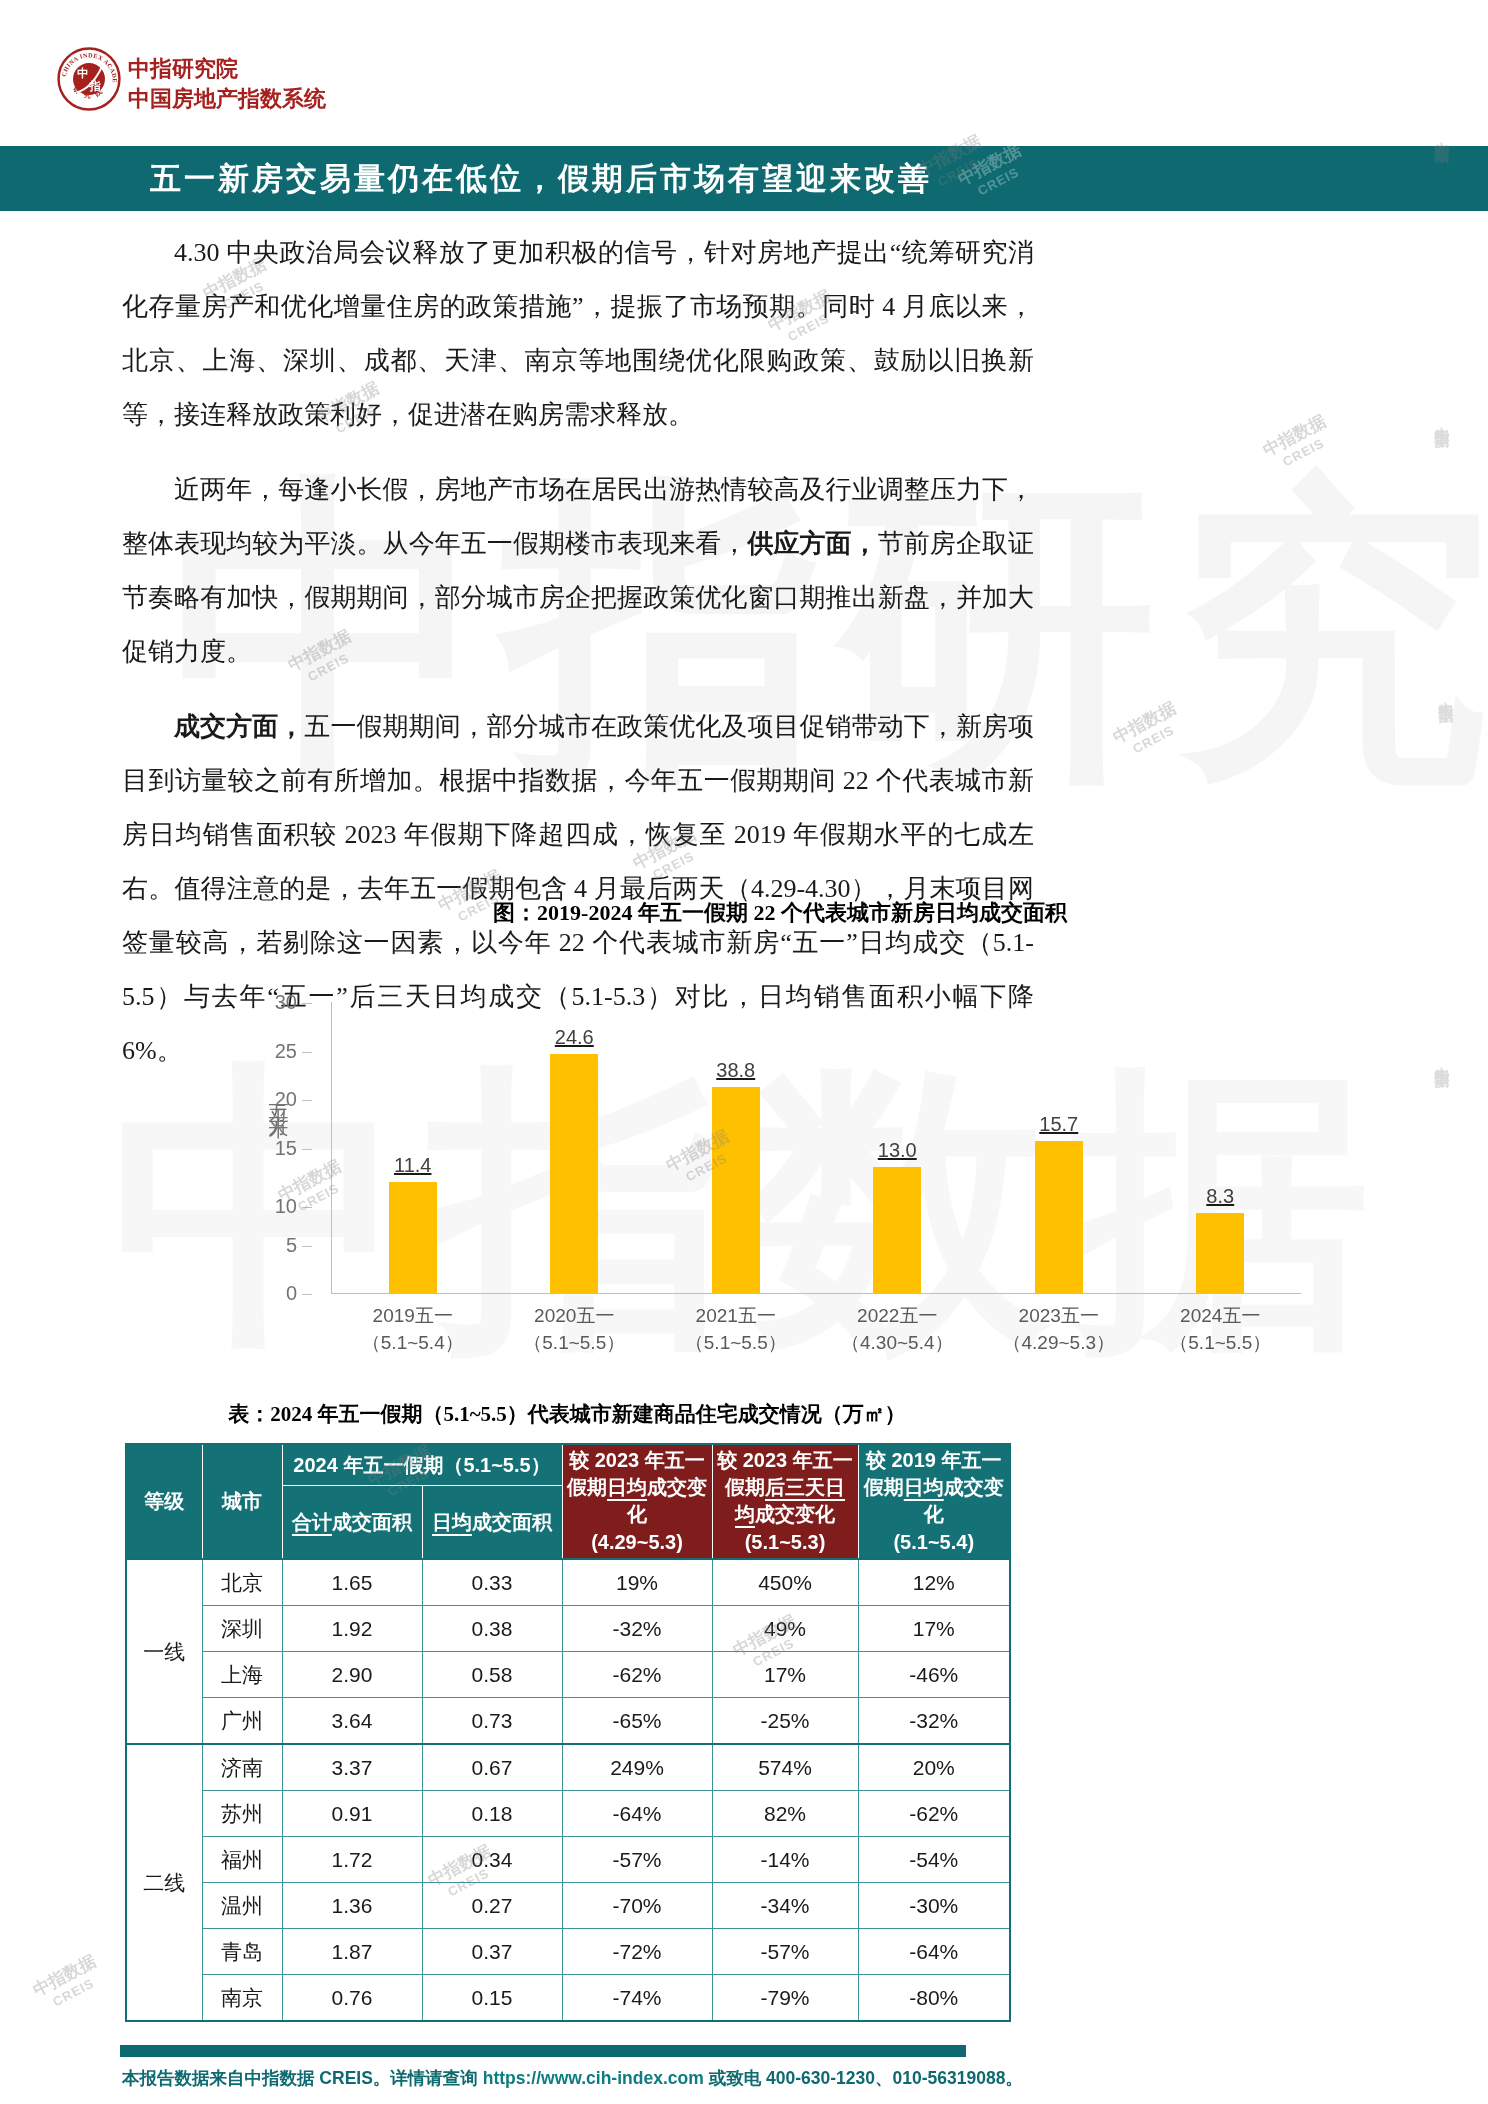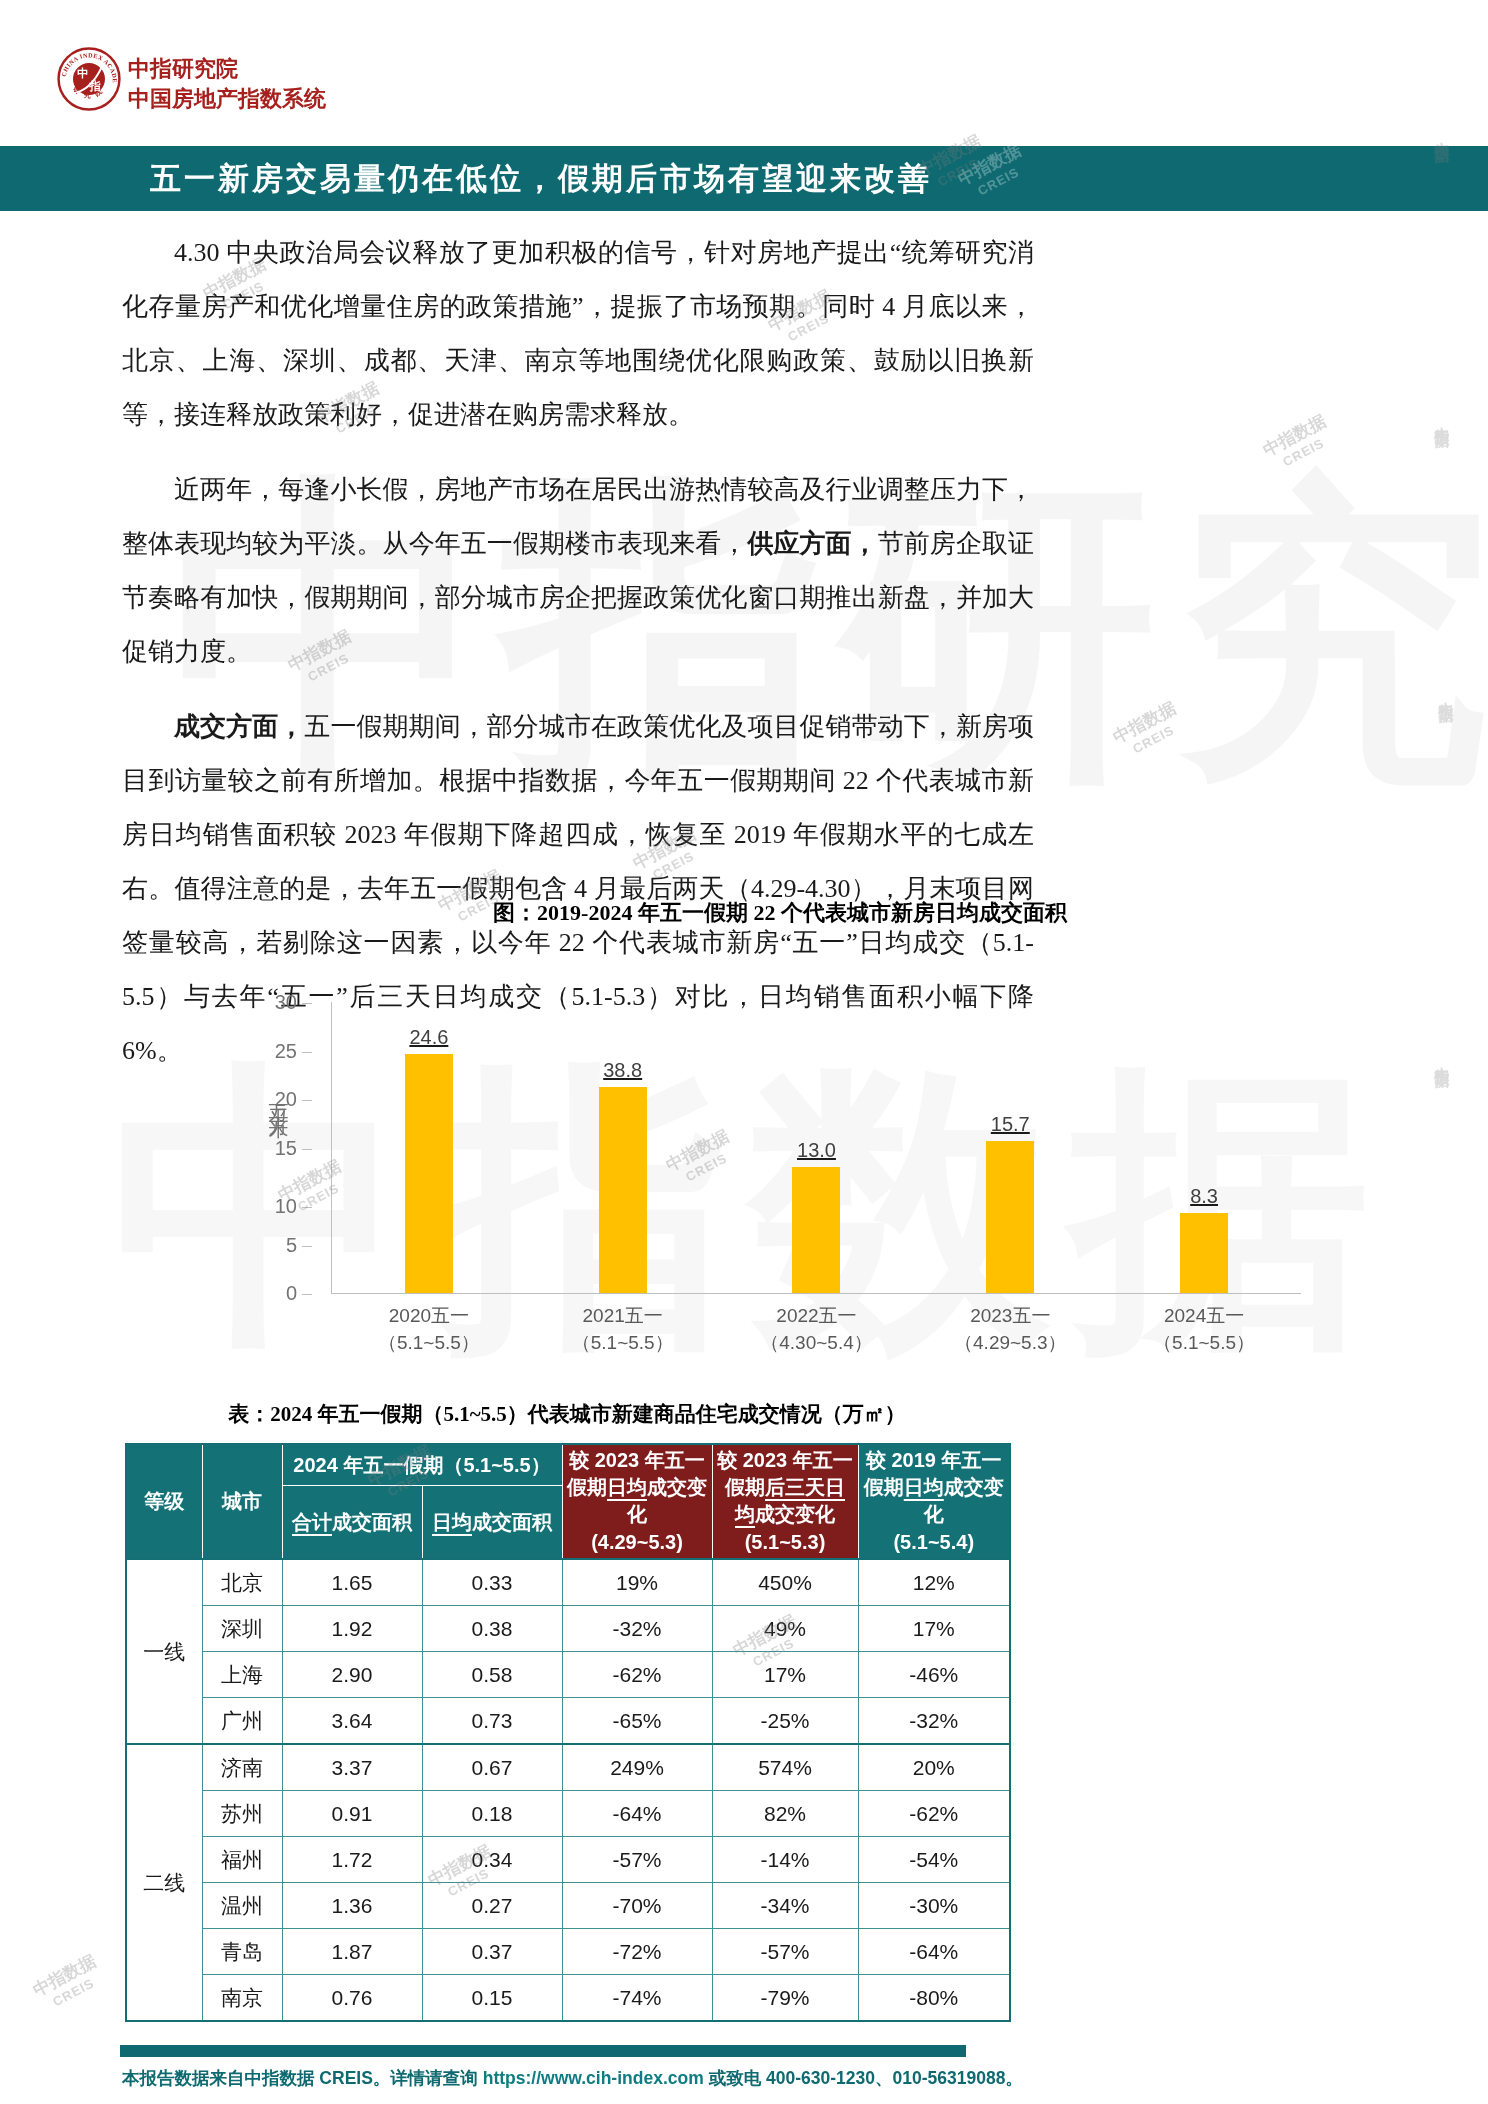--- a/index.html
+++ b/index.html
@@ -135,20 +135,28 @@
 
     <div class="ytick" style="top:104px;">30</div>
     <div class="ytick" style="top:153px;">25</div>
     <div class="ytick" style="top:201px;">20</div>
     <div class="ytick" style="top:250px;">15</div>
     <div class="ytick" style="top:308px;">10</div>
     <div class="ytick" style="top:347px;">5</div>
     <div class="ytick" style="top:395px;">0</div>
 
     <div class="plot">
+      <div class="slot">
+        <div class="bar-val">11.4</div>
+        <div class="bar" style="height: 110.6px; background: rgb(255, 192, 0);"></div>
+        <div class="xlab">
+          <div>2019五一</div>
+          <div>（5.1~5.4）</div>
+        </div>
+      </div>
       <div class="slot">
         <div class="bar-val">24.6</div>
         <div class="bar" style="height: 238.6px; background: rgb(255, 192, 0);"></div>
         <div class="xlab">
           <div>2020五一</div>
           <div>（5.1~5.5）</div>
         </div>
       </div>
       <div class="slot">
         <div class="bar-val">38.8</div>

